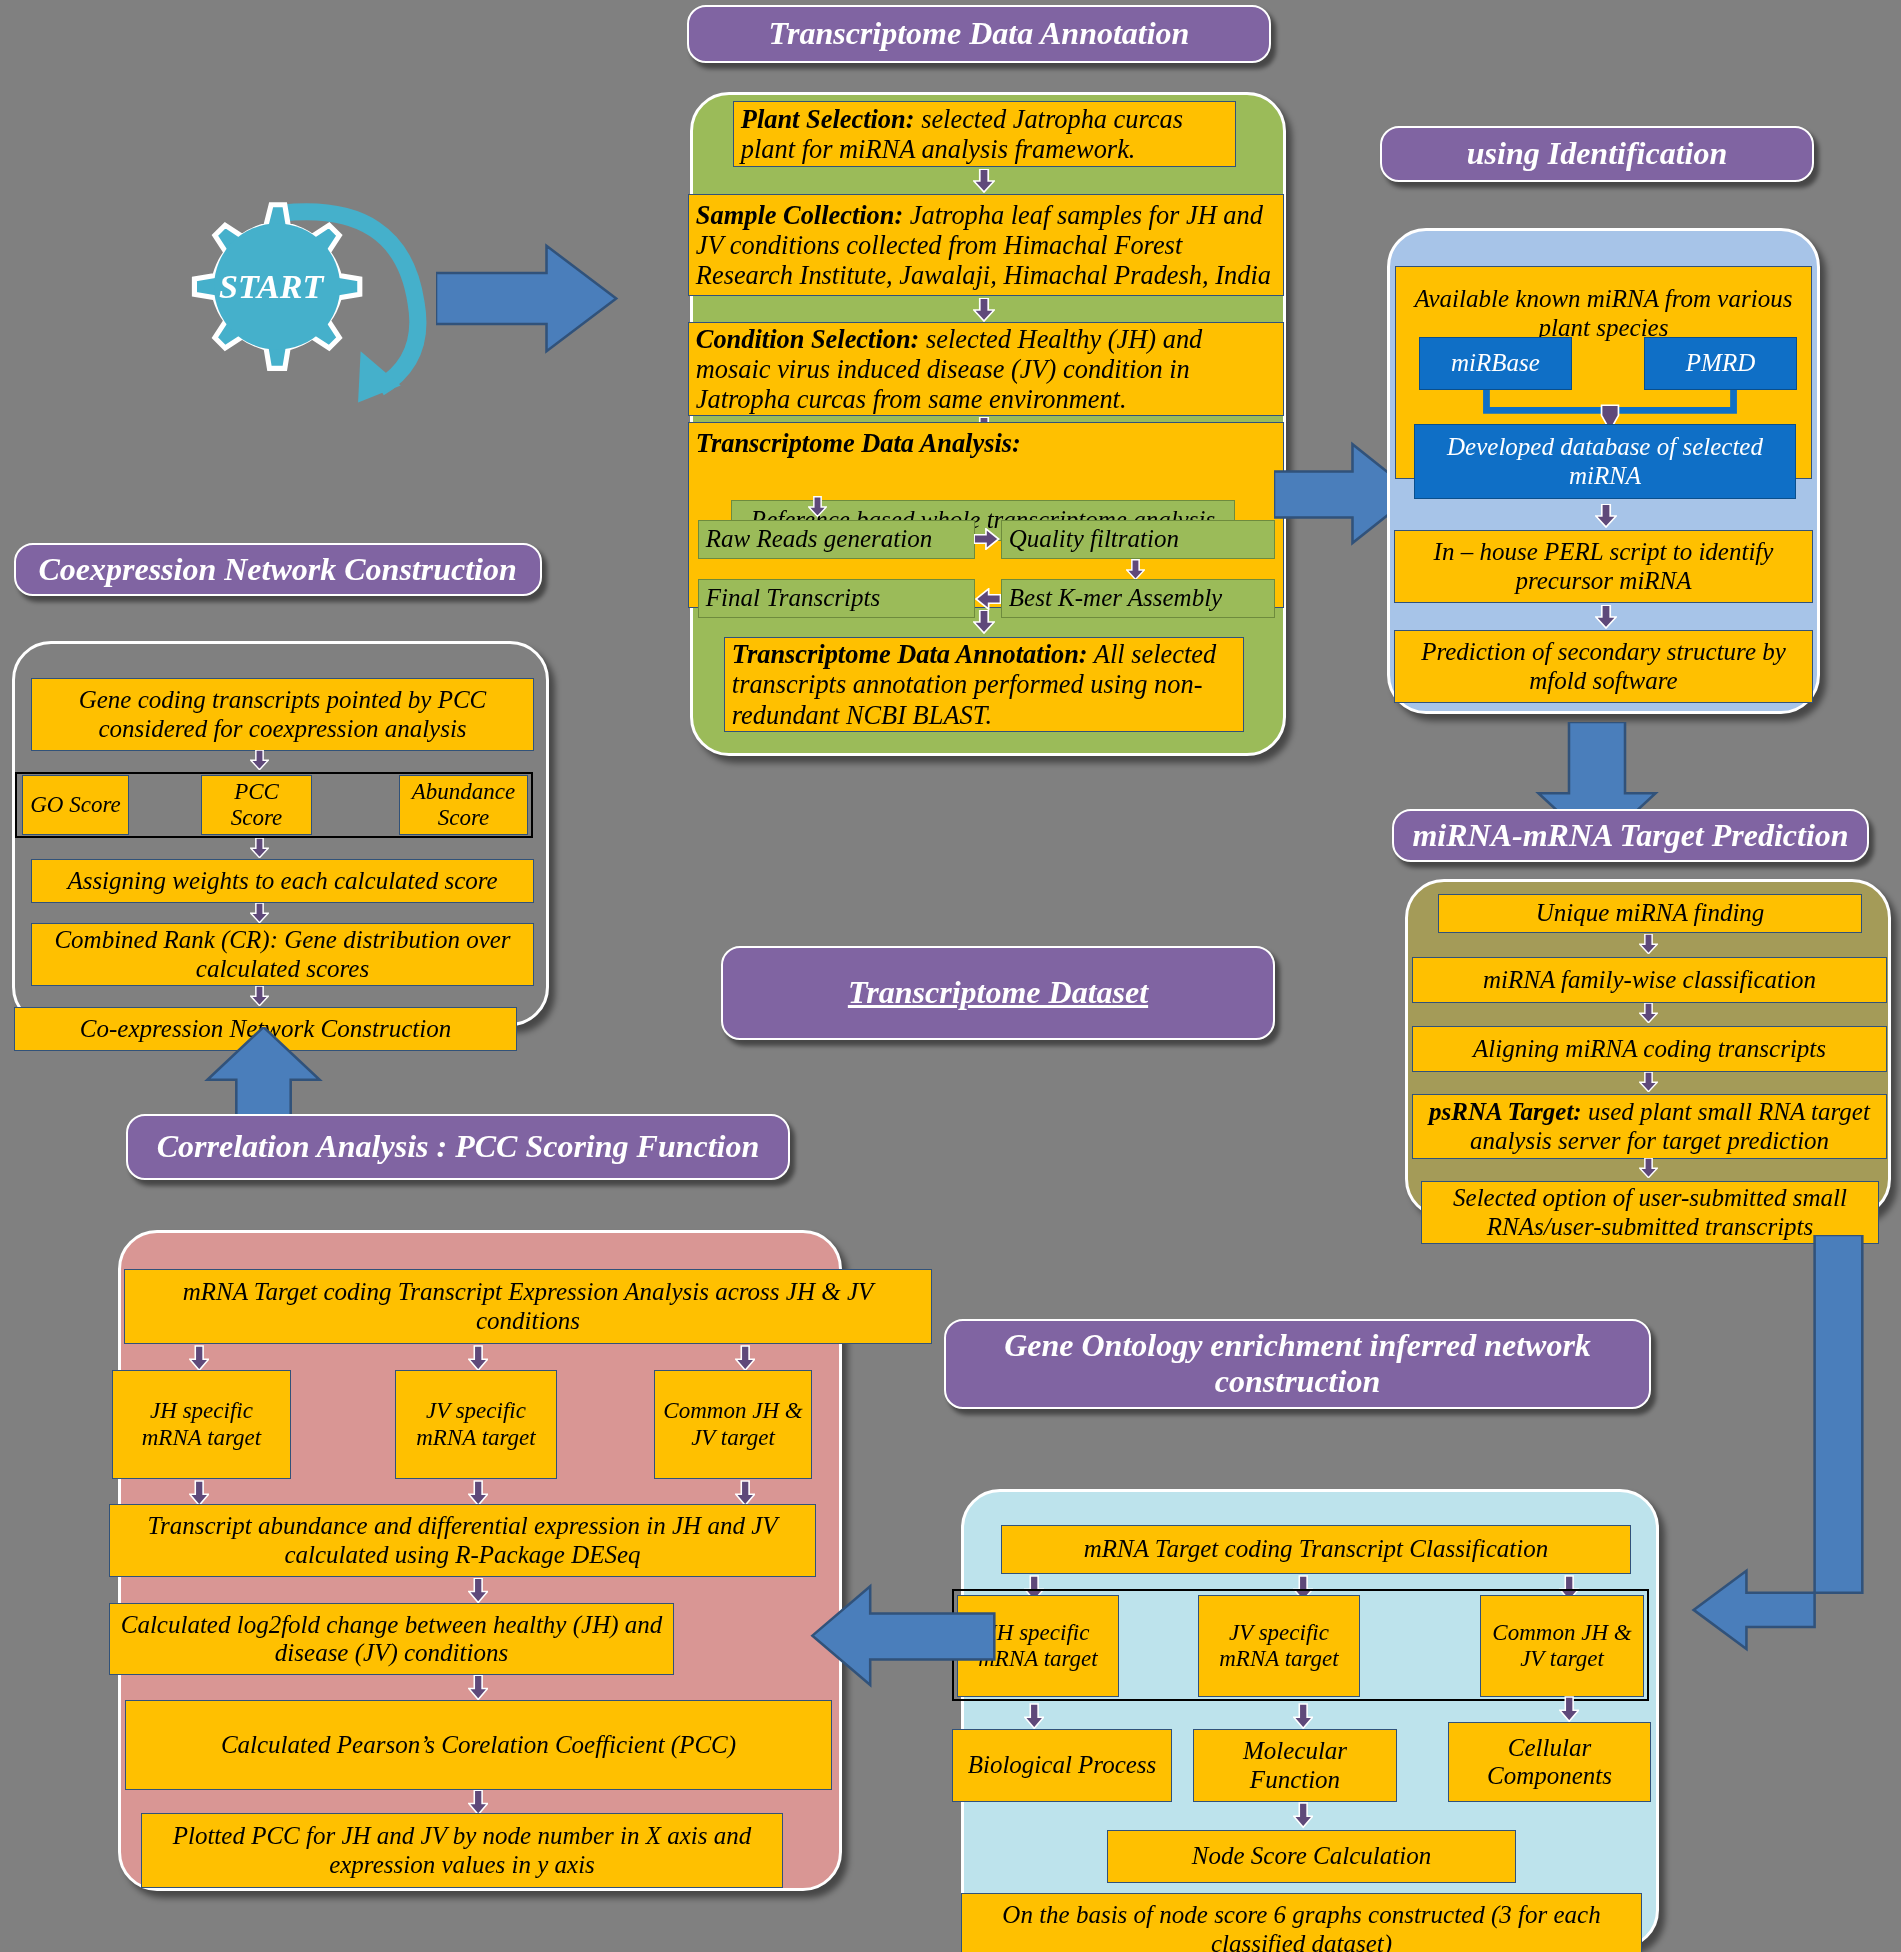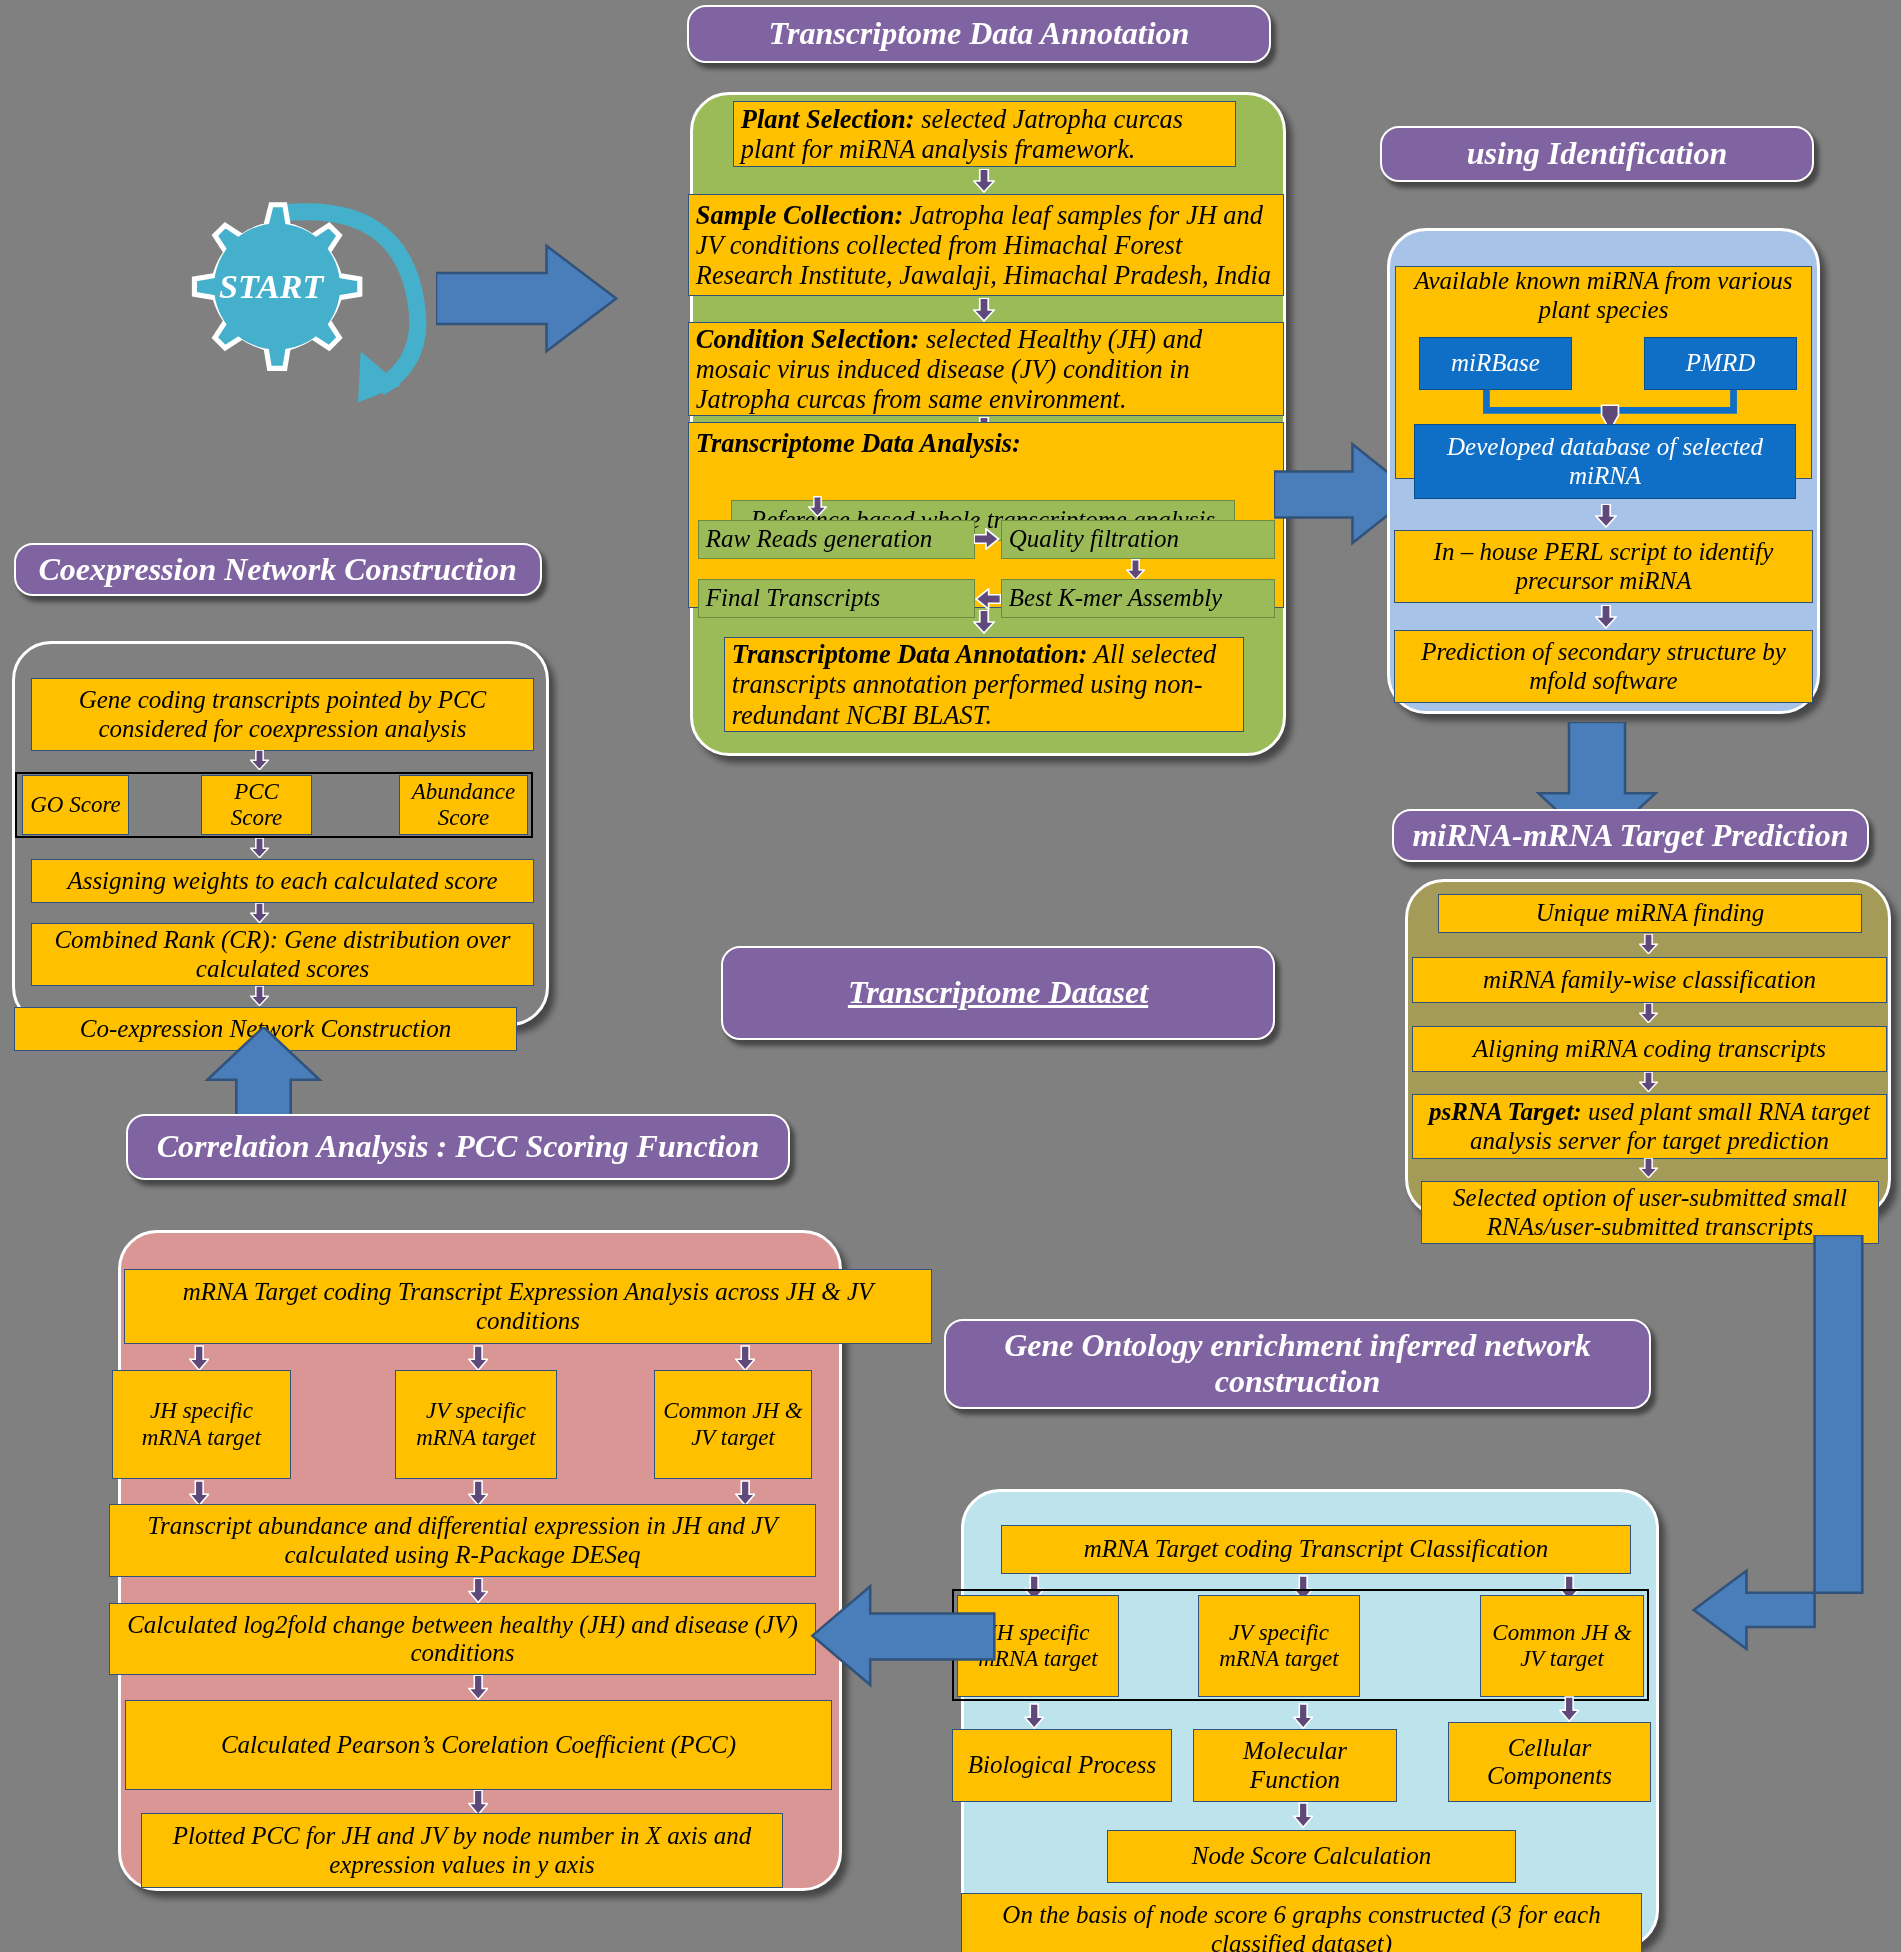--- a/index.html
+++ b/index.html
@@ -168,21 +168,21 @@
 <div class="abs bluearrow" style="left:1274px;top:439px;width:145px;height:111px;">
   <svg width="145" height="111" viewBox="0 0 170 130">
     <path d="M0,38 L92,38 L92,6 L165,64 L92,122 L92,92 L0,92 Z" fill="#4A7EBB" stroke="#31527A" stroke-width="3"></path>
   </svg>
 </div>
 
 <div class="abs hdr t20" style="left:1380px;top:126px;width:434px;height:56px;">using Identification</div>
 
 <div class="abs panel panel-lblue" style="left:1387px;top:228px;width:433px;height:486px;"></div>
 
-<div class="abs bx t15" style="left:1395px;top:266px;width:417px;height:213px;align-items:flex-start;padding-top:0;">
+<div class="abs bx t15" style="left:1395px;top:266px;width:417px;height:213px;align-items:flex-start;padding-top:18px;">
   <span>Available known miRNA from various plant species</span>
 </div>
 <div class="abs bx bluebx t15" style="left:1419px;top:337px;width:153px;height:53px;">miRBase</div>
 <div class="abs bx bluebx t15" style="left:1644px;top:337px;width:153px;height:53px;">PMRD</div>
 <div class="abs" style="left:1482px;top:390px;width:256px;height:44px;">
   <svg width="256" height="44" viewBox="0 0 300 52">
     <path d="M4,0 L4,24 L296,24 L296,0" fill="none" stroke="#0F6FC6" stroke-width="8"></path>
     <path d="M140,18 L160,18 L160,30 L150,48 L140,30 Z" fill="#5F497A" stroke="#FFFFFF" stroke-width="2"></path>
   </svg>
 </div>
@@ -320,21 +320,21 @@
   <svg width="20.4" height="29" viewBox="0 0 26 32">
       <path d="M8,0 L18,0 L18,17 L25,17 L13,31 L1,17 L8,17 Z" fill="#5F497A" stroke="#FFFFFF" stroke-width="2"></path>
     </svg>
 </div>
 <div class="abs bx t15" style="left:109px;top:1504px;width:707px;height:73px;">Transcript abundance and differential expression in JH and JV calculated using R-Package DESeq</div>
 <div class="abs parrow" style="left:468px;top:1578px;">
   <svg width="20.4" height="25.6" viewBox="0 0 26 32">
       <path d="M8,0 L18,0 L18,17 L25,17 L13,31 L1,17 L8,17 Z" fill="#5F497A" stroke="#FFFFFF" stroke-width="2"></path>
     </svg>
 </div>
-<div class="abs bx t15" style="left:109px;top:1603px;width:707px;height:72px;">Calculated log2fold change between healthy (JH) and disease (JV) conditions</div>
+<div class="abs bx t15" style="left:109px;top:1603px;width:565px;height:72px;">Calculated log2fold change between healthy (JH) and disease (JV) conditions</div>
 <div class="abs parrow" style="left:468px;top:1675px;">
   <svg width="20.4" height="25.6" viewBox="0 0 26 32">
       <path d="M8,0 L18,0 L18,17 L25,17 L13,31 L1,17 L8,17 Z" fill="#5F497A" stroke="#FFFFFF" stroke-width="2"></path>
     </svg>
 </div>
 <div class="abs bx t15" style="left:125px;top:1700px;width:707px;height:90px;">Calculated Pearson’s Corelation Coefficient (PCC)</div>
 <div class="abs parrow" style="left:468px;top:1790px;">
   <svg width="20.4" height="25.6" viewBox="0 0 26 32">
       <path d="M8,0 L18,0 L18,17 L25,17 L13,31 L1,17 L8,17 Z" fill="#5F497A" stroke="#FFFFFF" stroke-width="2"></path>
     </svg>

